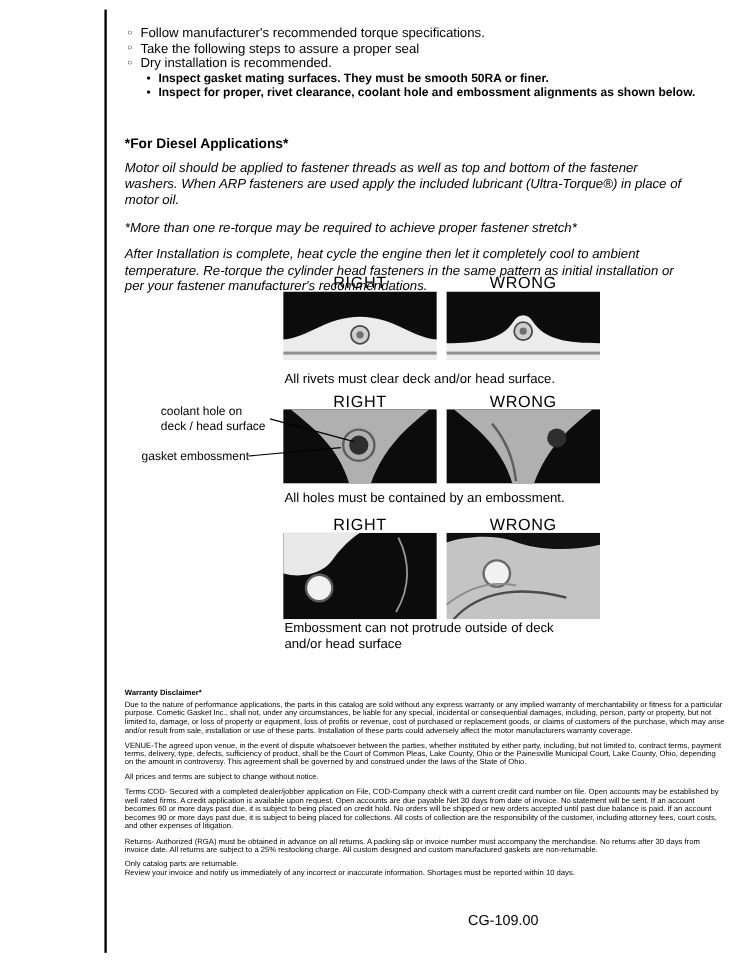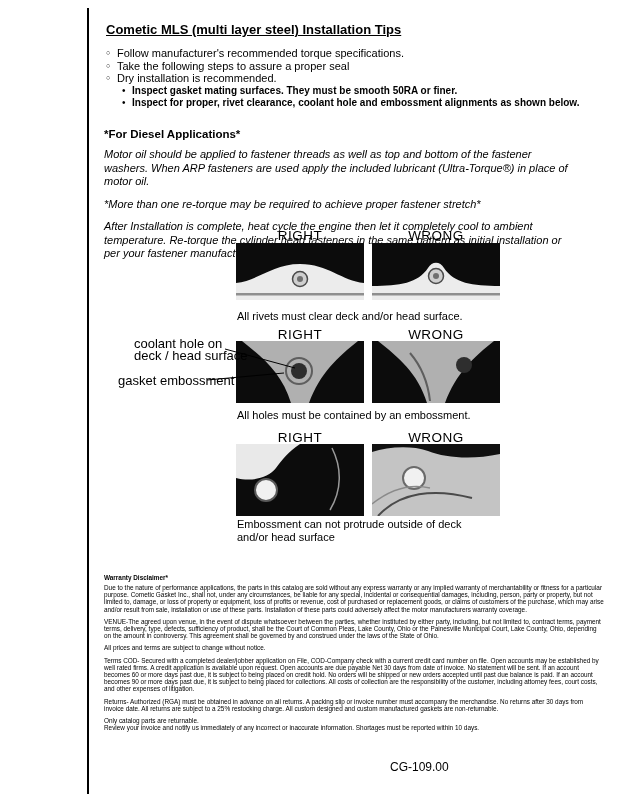--- a/index.html
+++ b/index.html
@@ -16,56 +16,55 @@
   
   .block-tips { top: 22px; width: 502px; }
   .title { font-size: 13px; font-weight: bold; text-decoration: underline; margin: 0 2px 10px 2px; }
   .bullet { display: flex; font-size: 11px; line-height: 12.5px; margin-left: 2px; }
   .bullet .marker { flex: none; width: 11px; font-size: 7px; line-height: 12.5px; }
   .bullet.sub { margin-left: 18px; }
   .bullet.sub .marker { font-size: 10px; width: 10px; }
   .bullet.sub .btext { font-weight: bold; font-size: 10px; white-space: nowrap; }
 
   
-  .block-diesel { top: 114px; width: 468px; margin-top: 14px; }
+  .block-diesel { top: 114px; width: 468px; }
   .diesel-heading { font-size: 11.5px; font-weight: bold; margin: 0 0 8px 0; }
   .para { font-size: 11px; line-height: 13.5px; margin: 0 0 9px 0; font-style: italic; }
 
   
   .block-diagrams { top: 228px; width: 506px; height: 336px; }
   .dg-head { position: absolute; width: 128px; text-align: center; font-size: 13.5px; letter-spacing: 0.5px; }
   .c1 { left: 132px; } .c2 { left: 268px; }
   .fig { position: absolute; width: 128px; display: block; }
   .r1h { top: 0; } .r1f { top: 15px; height: 57px; }
   .r2h { top: 99px; } .r2f { top: 113px; height: 62px; }
   .r3h { top: 202px; } .r3f { top: 216px; height: 72px; }
   .dg-caption { position: absolute; left: 133px; font-size: 11px; line-height: 13px; }
   .cap1 { top: 82px; } .cap2 { top: 181px; } .cap3 { top: 290px; width: 245px; }
-  .dg-label { position: absolute; font-size: 13px; line-height: 11.5px; }
+  .dg-label { position: absolute; font-size: 10px; line-height: 11.5px; }
   .lbl-coolant { left: 30px; top: 110px; }
   .lbl-emboss { left: 14px; top: 147px; }
   .leaders { position: absolute; left: 0; top: 0; width: 506px; height: 336px; pointer-events: none; }
 
   
   .block-disclaimer { top: 574px; width: 500px; }
   .disc-heading { font-size: 6.4px; font-weight: bold; margin: 0 0 3px 0; }
   .disc { font-size: 6.4px; line-height: 7.2px; margin: 0 0 5px 0; }
   .disc.tight { margin-bottom: 0; }
 
   .footer-code { position: absolute; left: 286px; top: 760px; font-size: 12px; }
 </style>
 </head>
 <body>
 
 <div class="left-rule"></div>
 
 <div class="content">
 
   <div class="block block-tips">
-    <div class="title">Cometic MLS (multi layer steel) Installation Tips</div>
 
     <div class="bullet">
       <span class="marker">○</span>
       <span class="btext">Follow manufacturer's recommended torque specifications.</span>
     </div>
     <div class="bullet">
       <span class="marker">○</span>
       <span class="btext">Take the following steps to assure a proper seal</span>
     </div>
     <div class="bullet">

